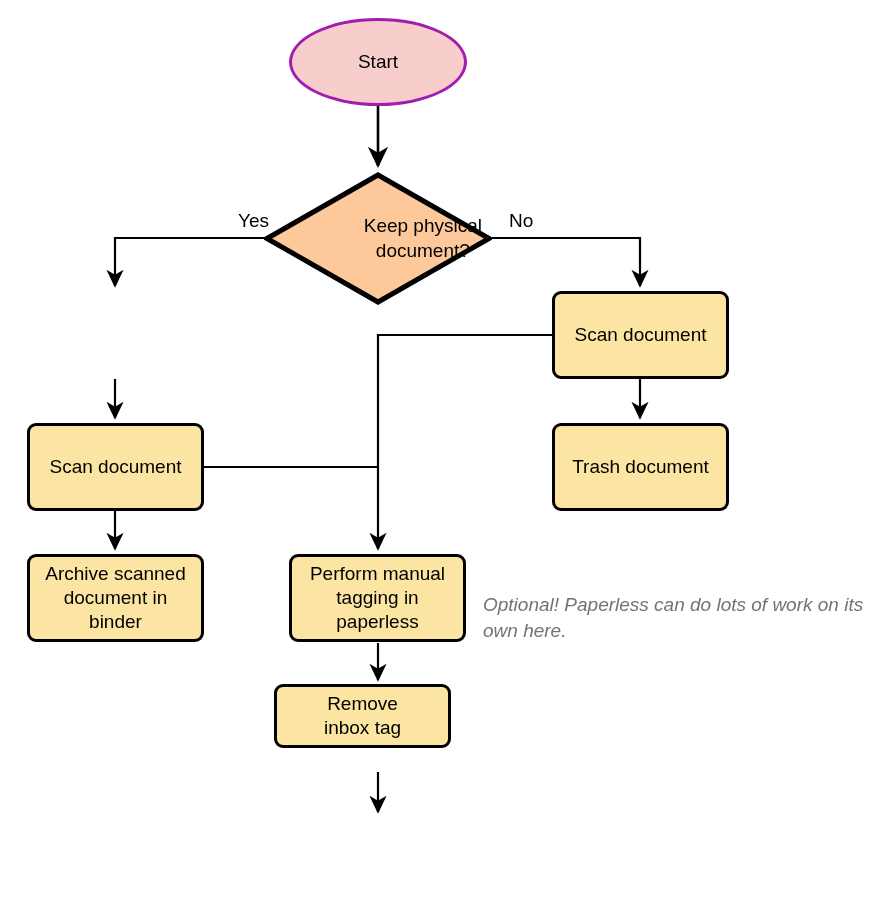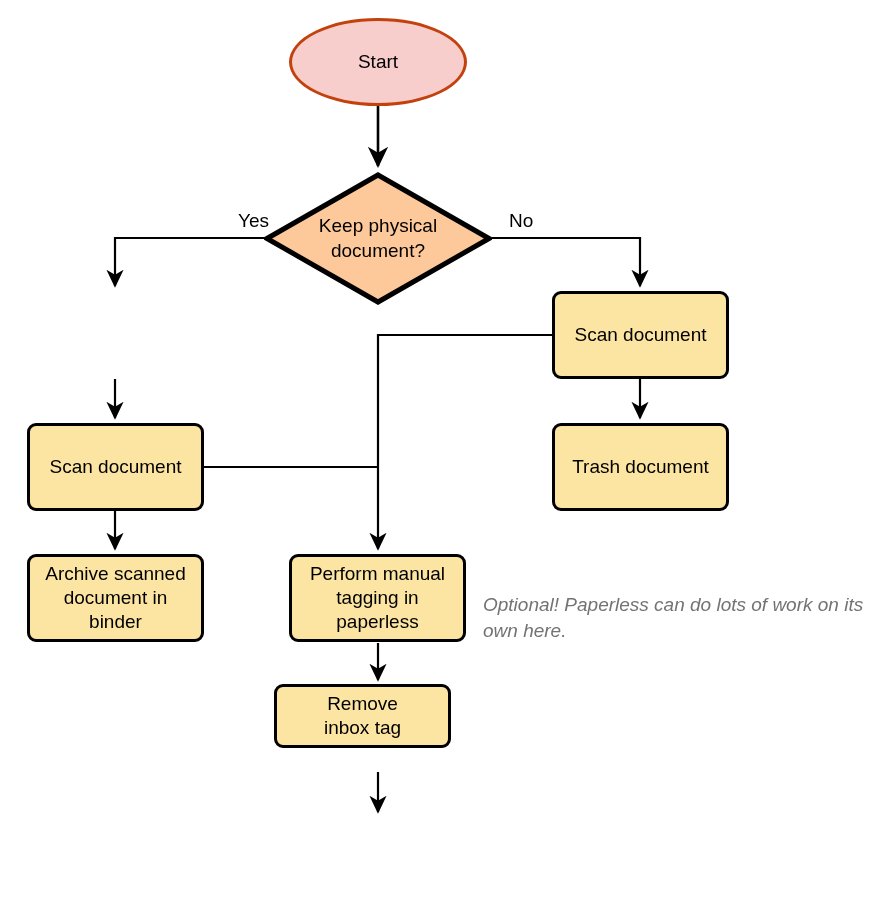--- a/index.html
+++ b/index.html
@@ -33,32 +33,33 @@
     display: flex;
     align-items: center;
     justify-content: center;
     text-align: center;
     color: #000000;
     font-size: 19px;
     line-height: 1.28;
     white-space: pre-line;
   }
   .node.terminator {
-    border: 3px solid #c2410c;
+    border: 3px solid #a21caf;
     border-radius: 50%;
     background: #f8cecc;
   }
   .node.process {
     border: 3px solid #000000;
     border-radius: 9px;
     background: #fce5a2;
   }
   .node.decision {
     background: transparent;
     border: none;
+    justify-content: flex-end;
   }
   .decision-shape {
     position: absolute;
     left: 0;
     top: 0;
     width: 100%;
     height: 100%;
   }
   .decision-label {
     position: relative;

